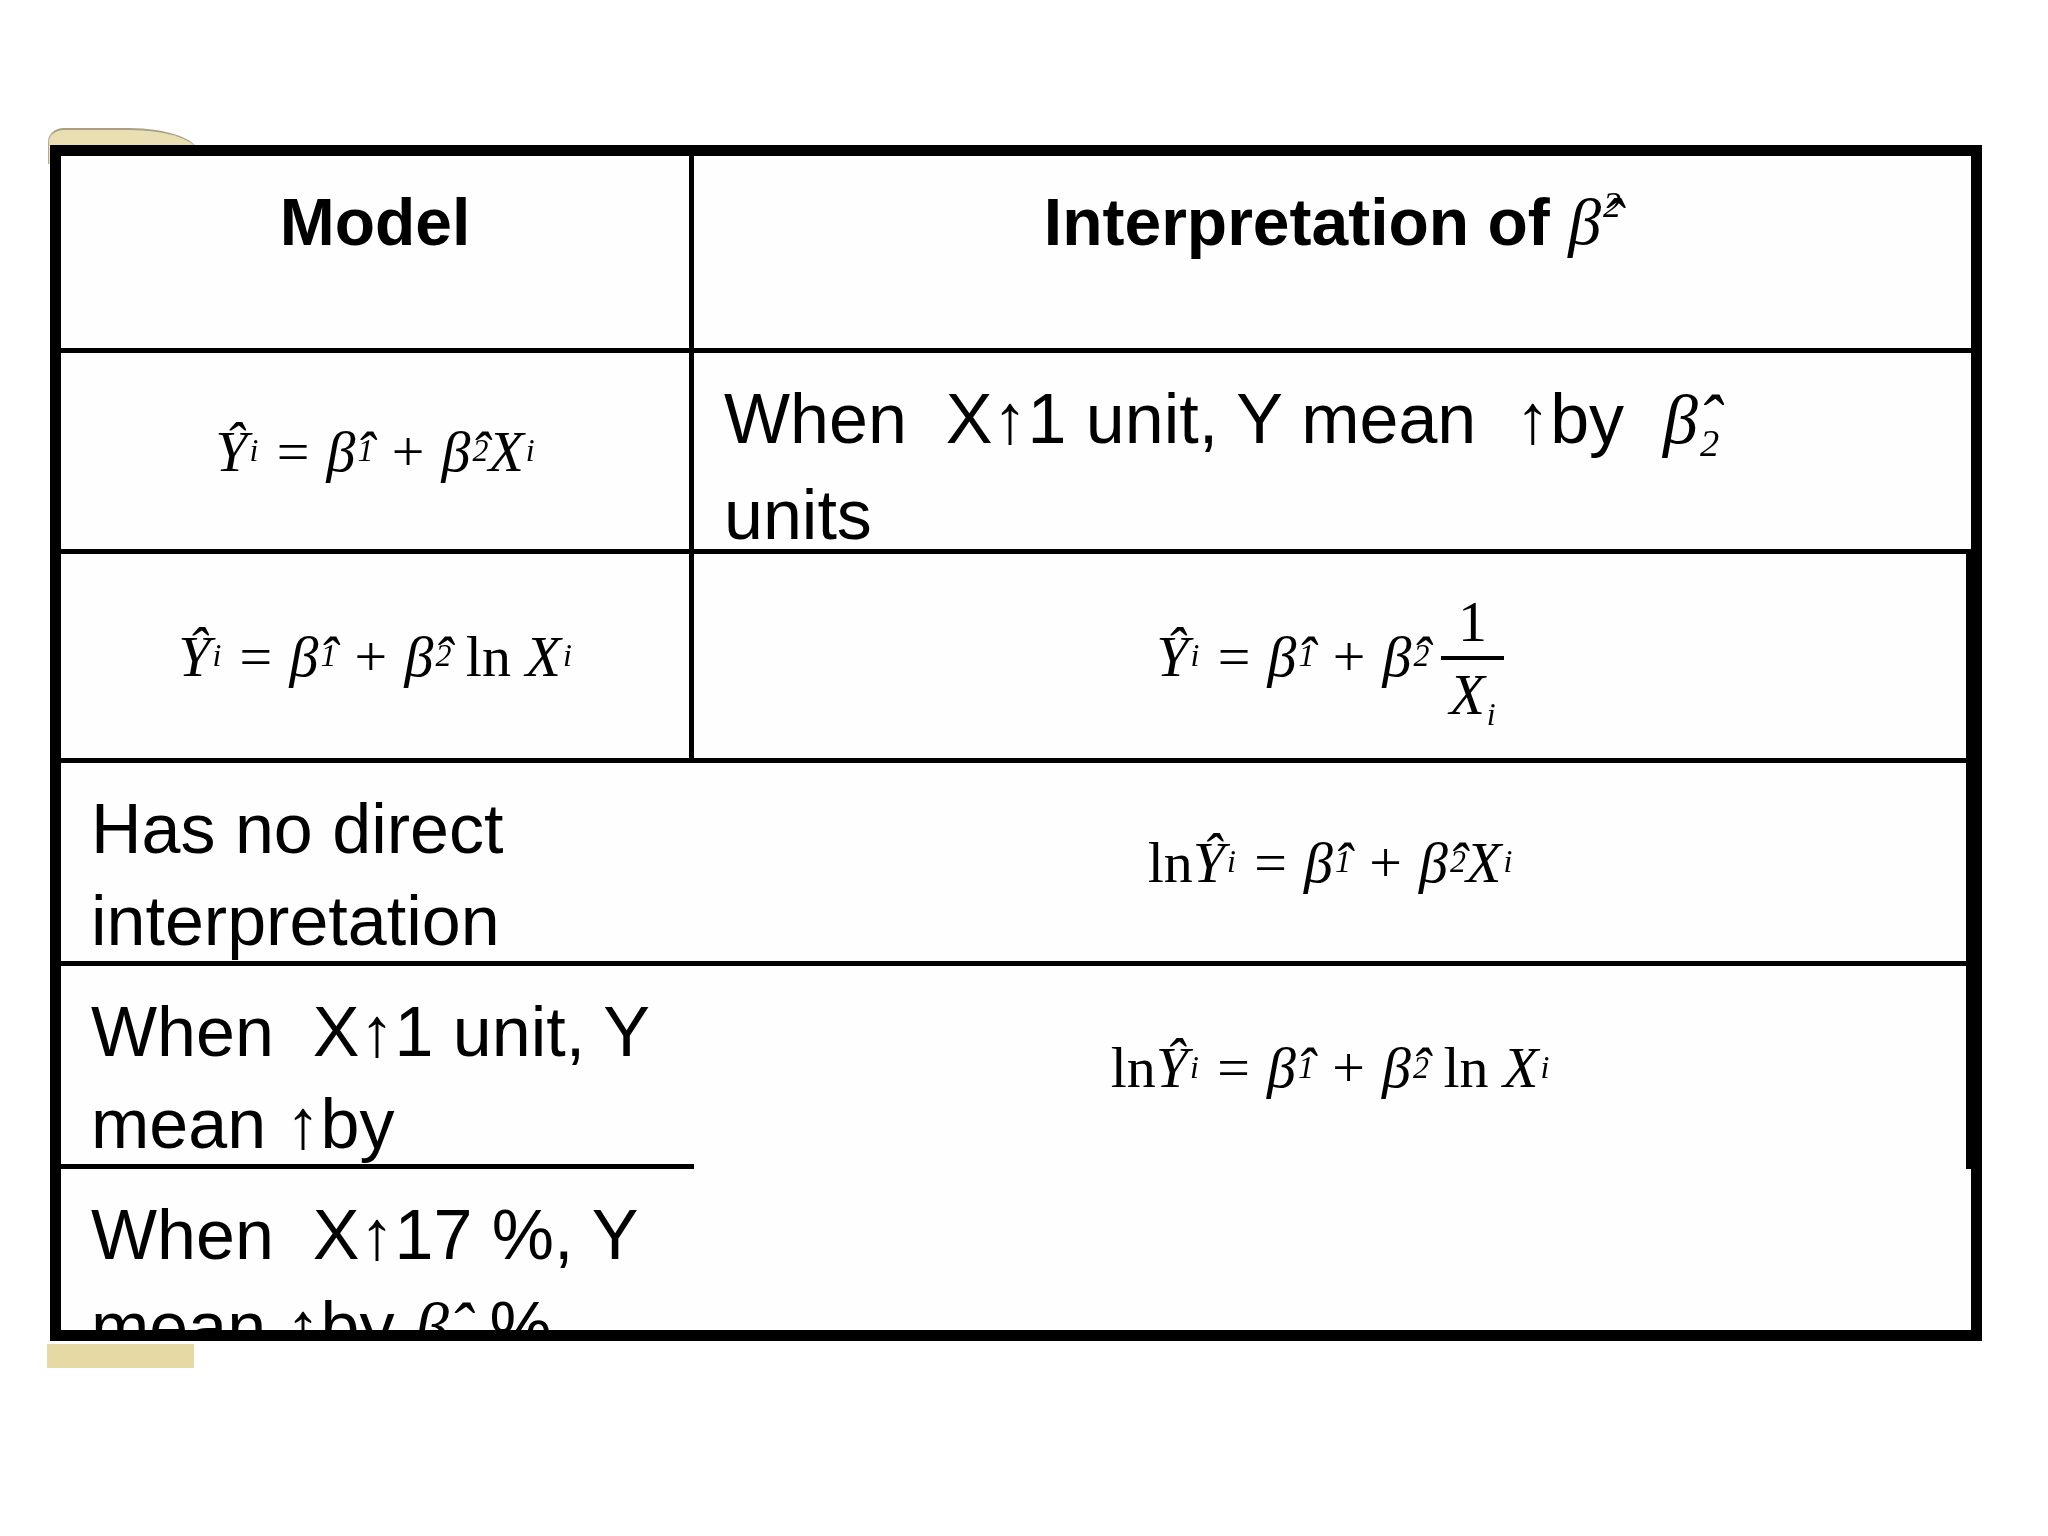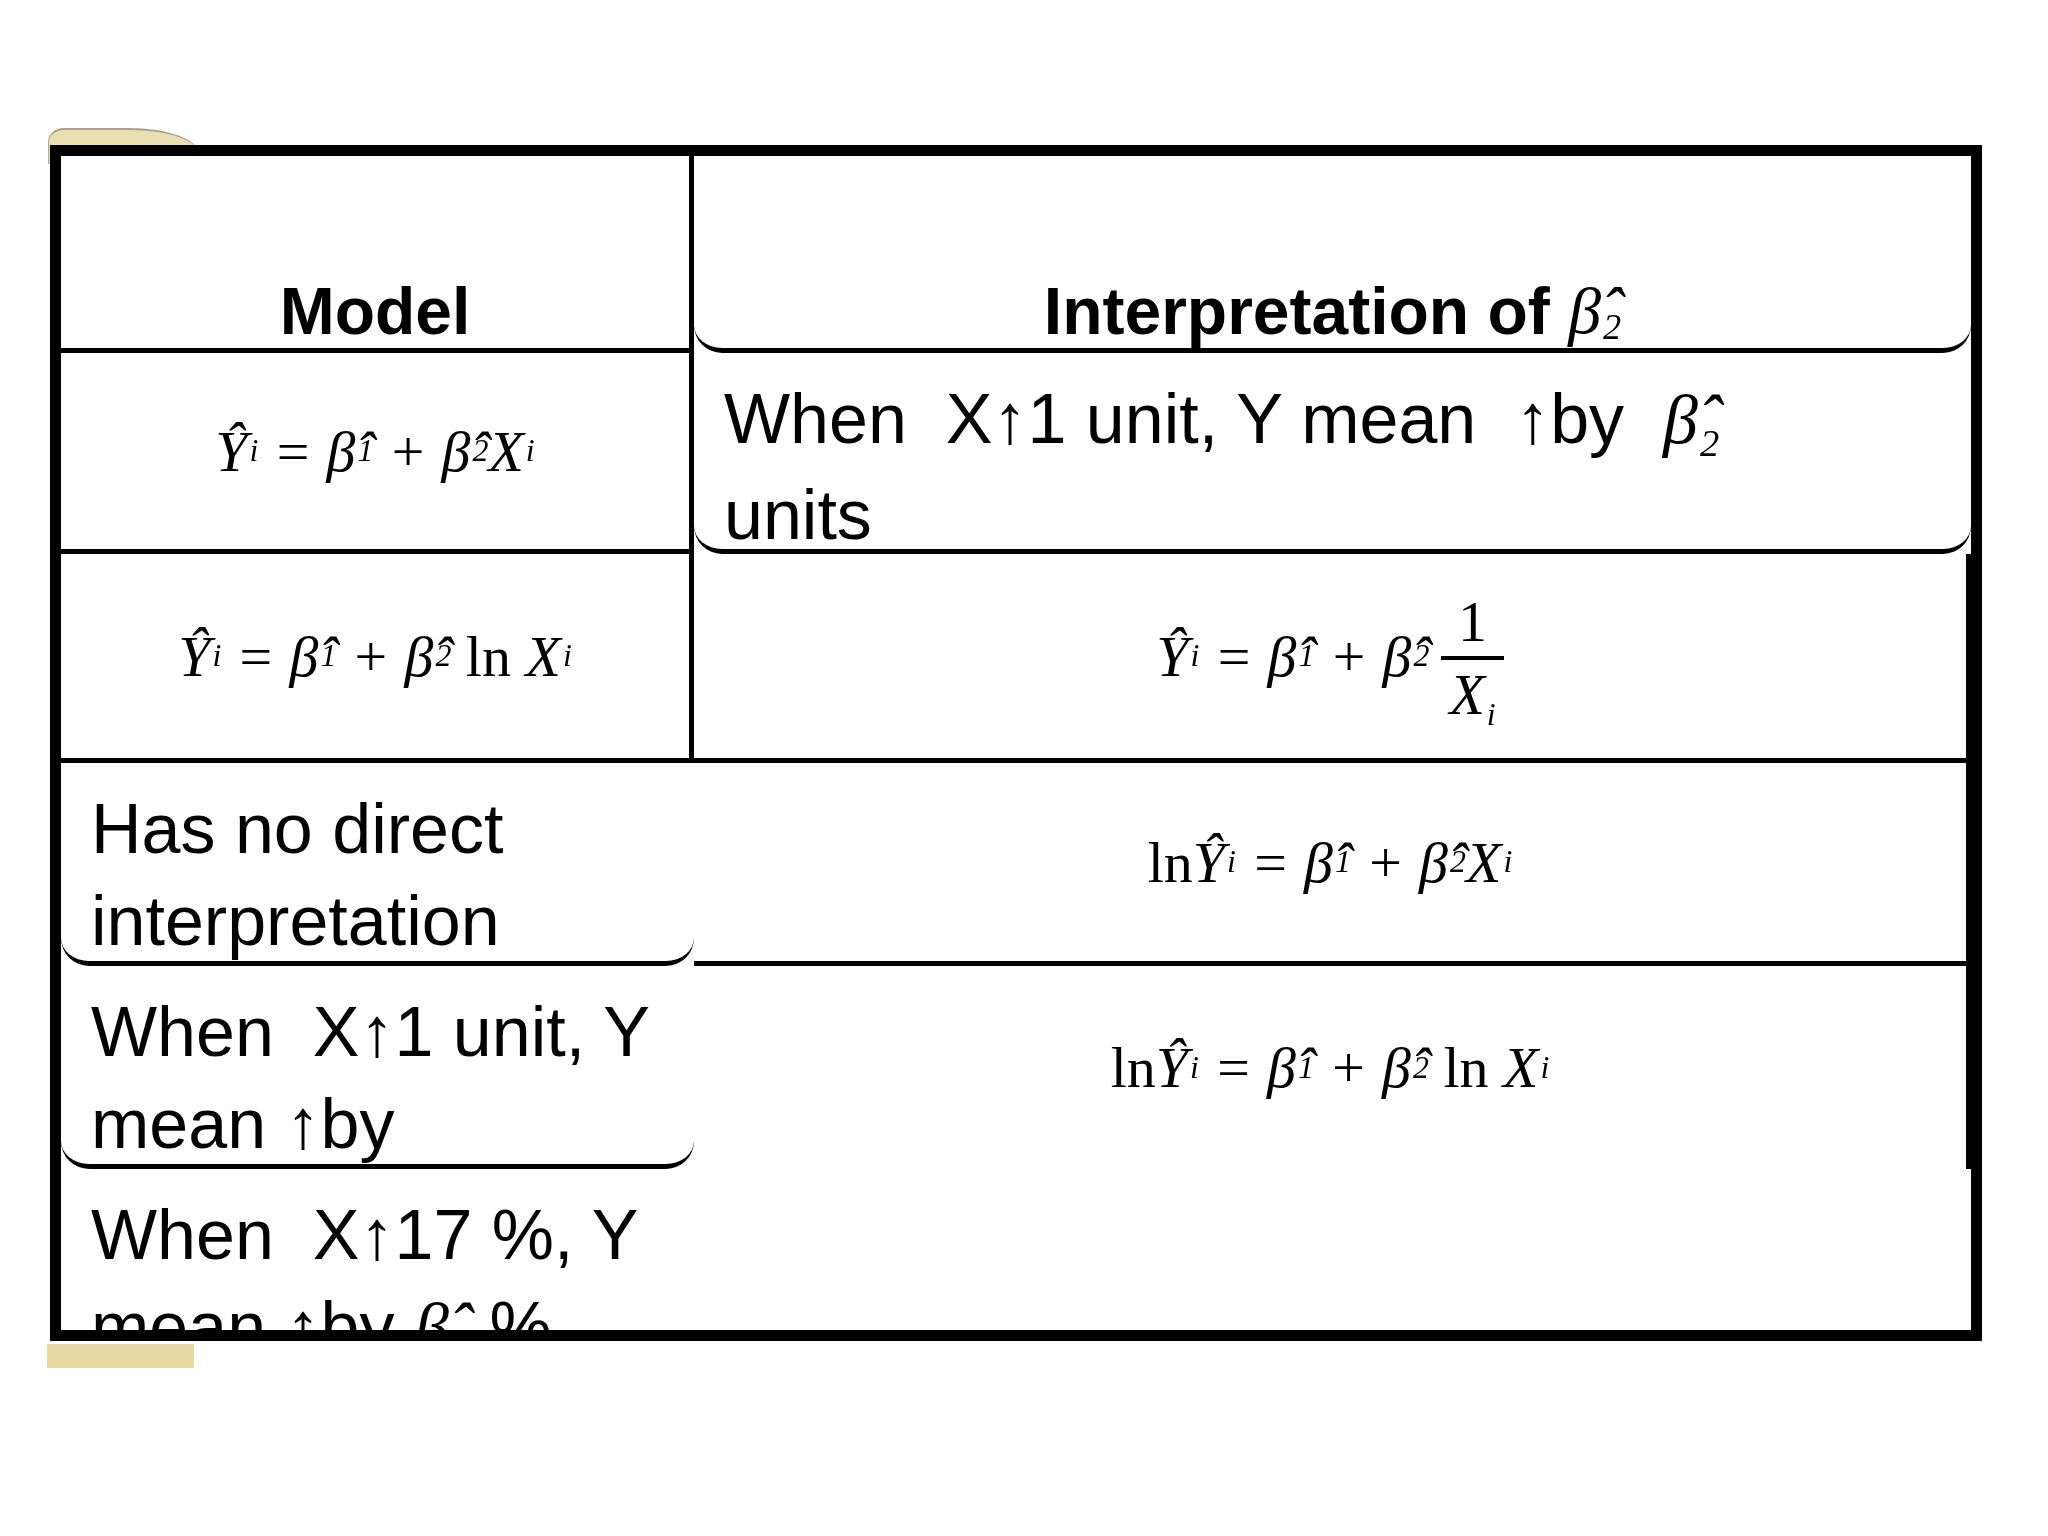--- a/index.html
+++ b/index.html
@@ -34,25 +34,25 @@
     grid-template-columns:633px 1fr;
     grid-template-rows:197px 201px 209px 203px 203px 1fr;
     z-index:2;
   }
   .cell{
     box-sizing:border-box;
     border-right:5px solid #000;
     border-bottom:5px solid #000;
     overflow:hidden;
   }
-  .cell.last-col{border-right:none;border-radius:28px;}
+  .cell.last-col{border-right:none;}
   .cell.last-row{border-bottom:none;}
 
   .header-cell{
-    display:flex;justify-content:center;align-items:flex-end;
+    display:flex;justify-content:center;align-items:flex-start;
     padding-top:30px;
     font-weight:bold;font-size:66px;line-height:1.1;
     white-space:pre-wrap;
   }
   .model-cell{
     display:flex;justify-content:center;align-items:center;
     font-family:"Liberation Serif","DejaVu Serif",serif;
     font-style:italic;
     font-size:58px;
     white-space:pre-wrap;

